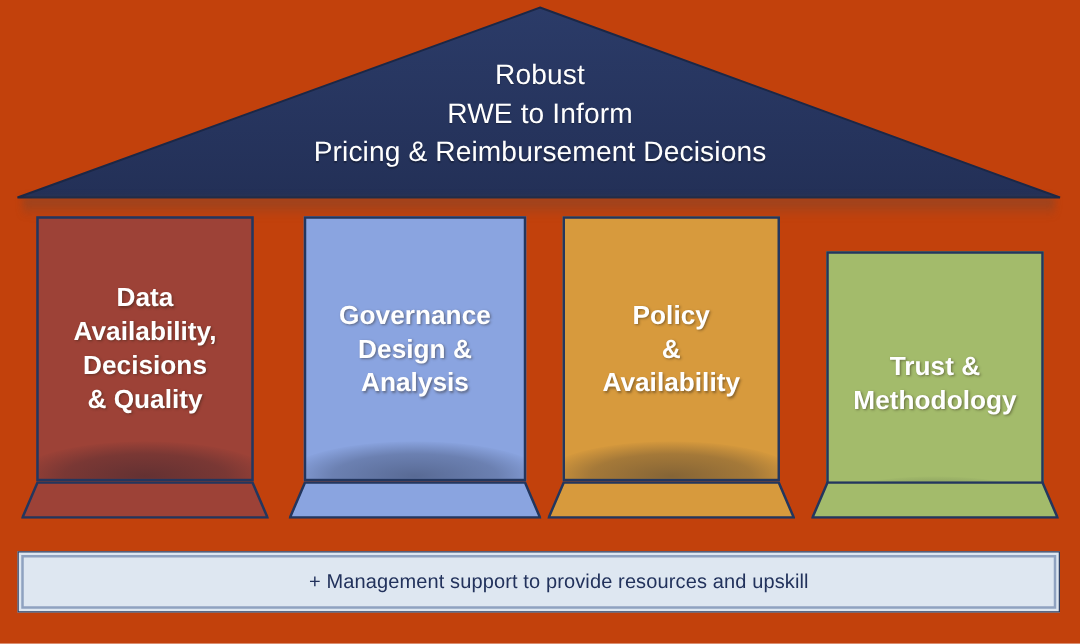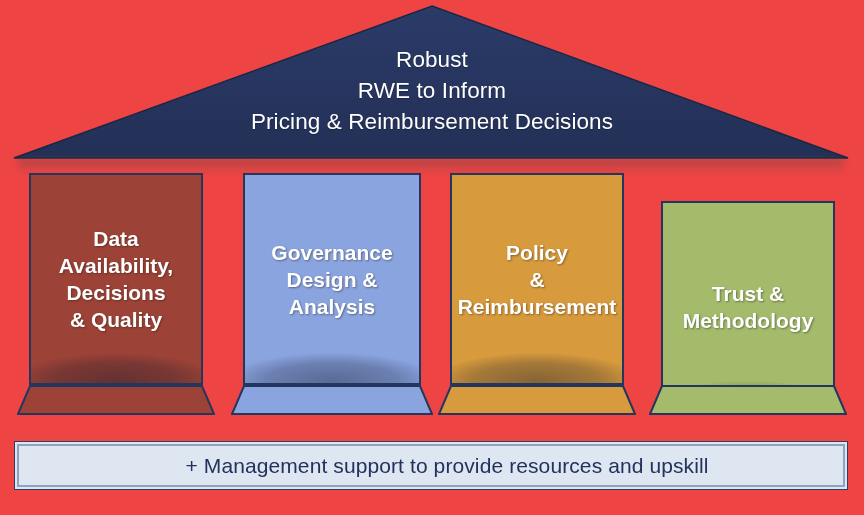--- a/index.html
+++ b/index.html
@@ -11,21 +11,21 @@
     width: 864px;
     height: 515px;
     font-family: "Liberation Sans", sans-serif;
     overflow: hidden;
   }
 
   #temple {
     position: relative;
     width: 864px;
     height: 515px;
-    background: #ef4444;
+    background: #c2410c;
   }
 
   
   .pediment-wrap {
     position: absolute;
     left: 0;
     top: 0;
     width: 864px;
     height: 165px;
   }
@@ -122,21 +122,21 @@
     background: #dee7f1;
     border: 1px solid #2d3f63;
     outline: 2px solid #8fa2c0;
     outline-offset: -5px;
     display: flex;
     align-items: center;
     justify-content: center;
   }
   .foundation-text {
     color: #22325c;
-    font-size: 21px;
+    font-size: 16px;
     font-weight: 400;
     letter-spacing: 0.1px;
     white-space: nowrap;
     margin-left: 32px;
   }
 </style>
 </head>
 <body>
 
 <div id="temple">
@@ -185,21 +185,21 @@
     <svg class="pillar-base" viewBox="0 0 202 30" preserveAspectRatio="none">
       <polygon points="13,1 189,1 201,29 1,29" fill="#8aa4e0" stroke="#23365e" stroke-width="2"></polygon>
     </svg>
   </div>
 
   <div class="pillar" id="pillar-3" style="left:450px; width:174px;">
     <div class="pillar-shaft" style="background:#d79a3d;">
       <div class="pillar-label">
         <span>Policy</span><br>
         <span>&amp;</span><br>
-        <span>Reimbursement</span>
+        <span>Availability</span>
       </div>
     </div>
     <svg class="pillar-base" viewBox="0 0 198 30" preserveAspectRatio="none">
       <polygon points="13,1 185,1 197,29 1,29" fill="#d79a3d" stroke="#23365e" stroke-width="2"></polygon>
     </svg>
   </div>
 
   <div class="pillar" id="pillar-4" style="left:661px; width:174px;">
     <div class="pillar-shaft" style="background:#a3bb6b;margin-top:28px;">
       <div class="pillar-label">

